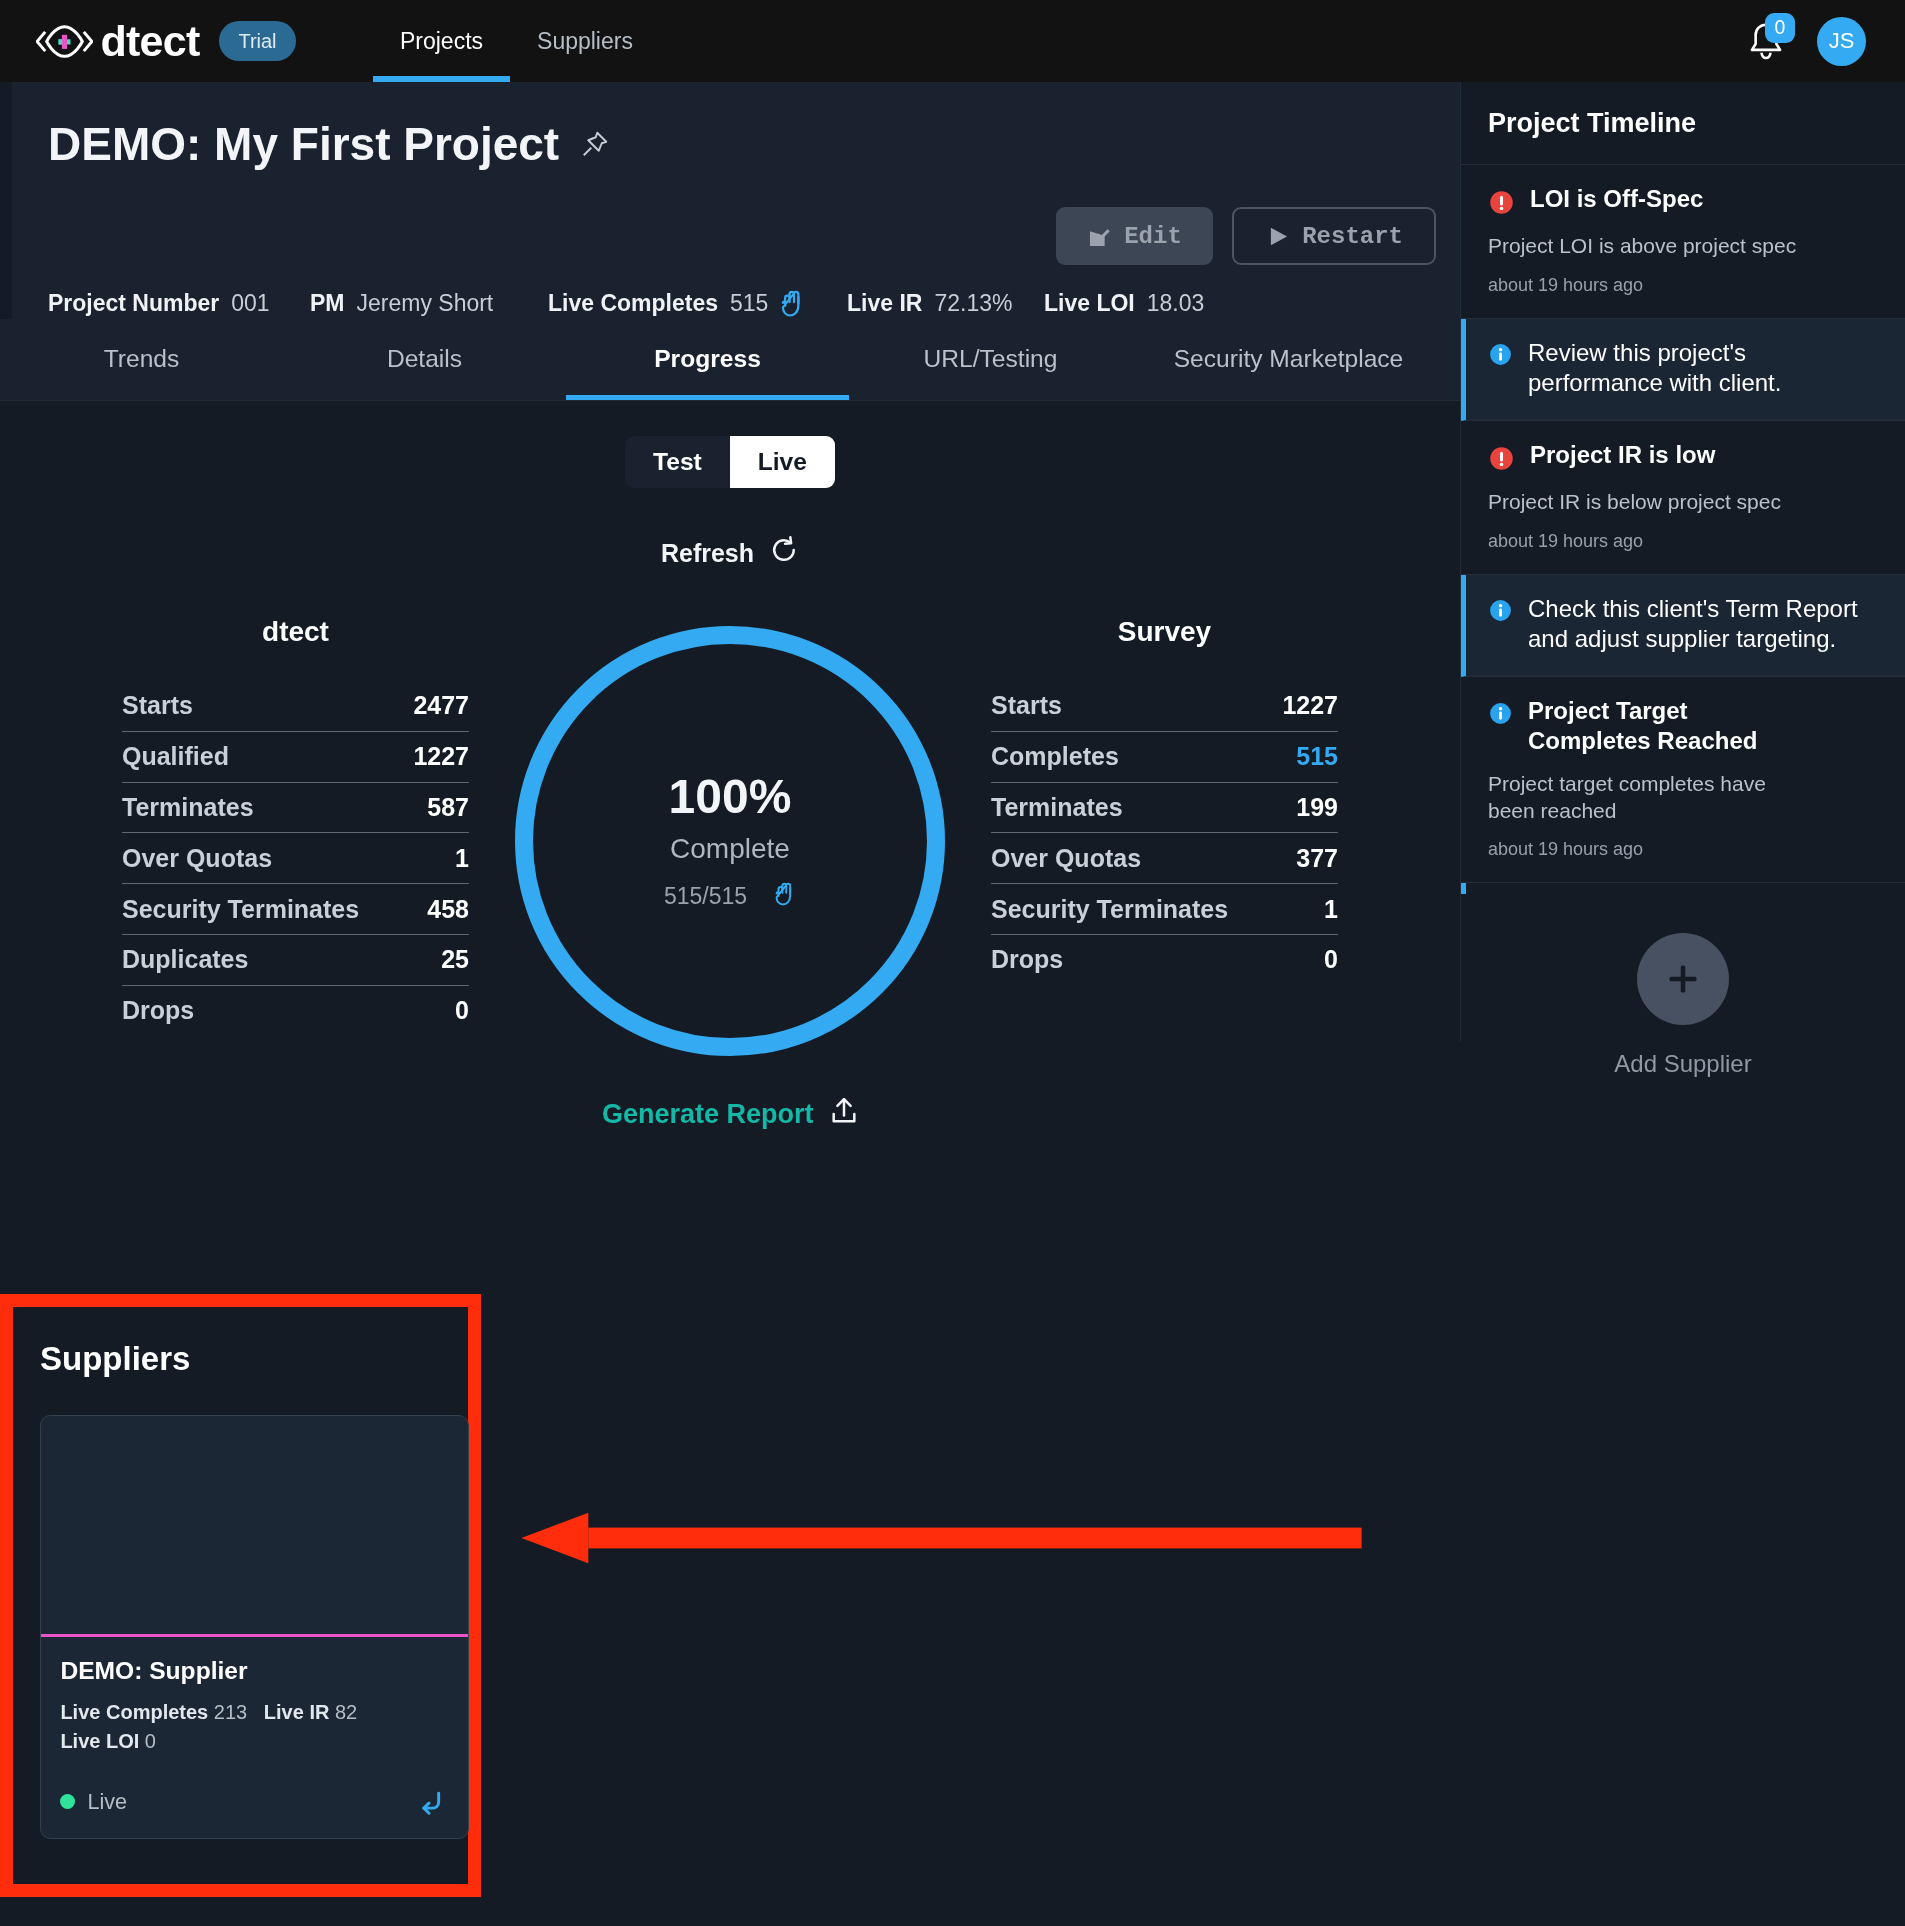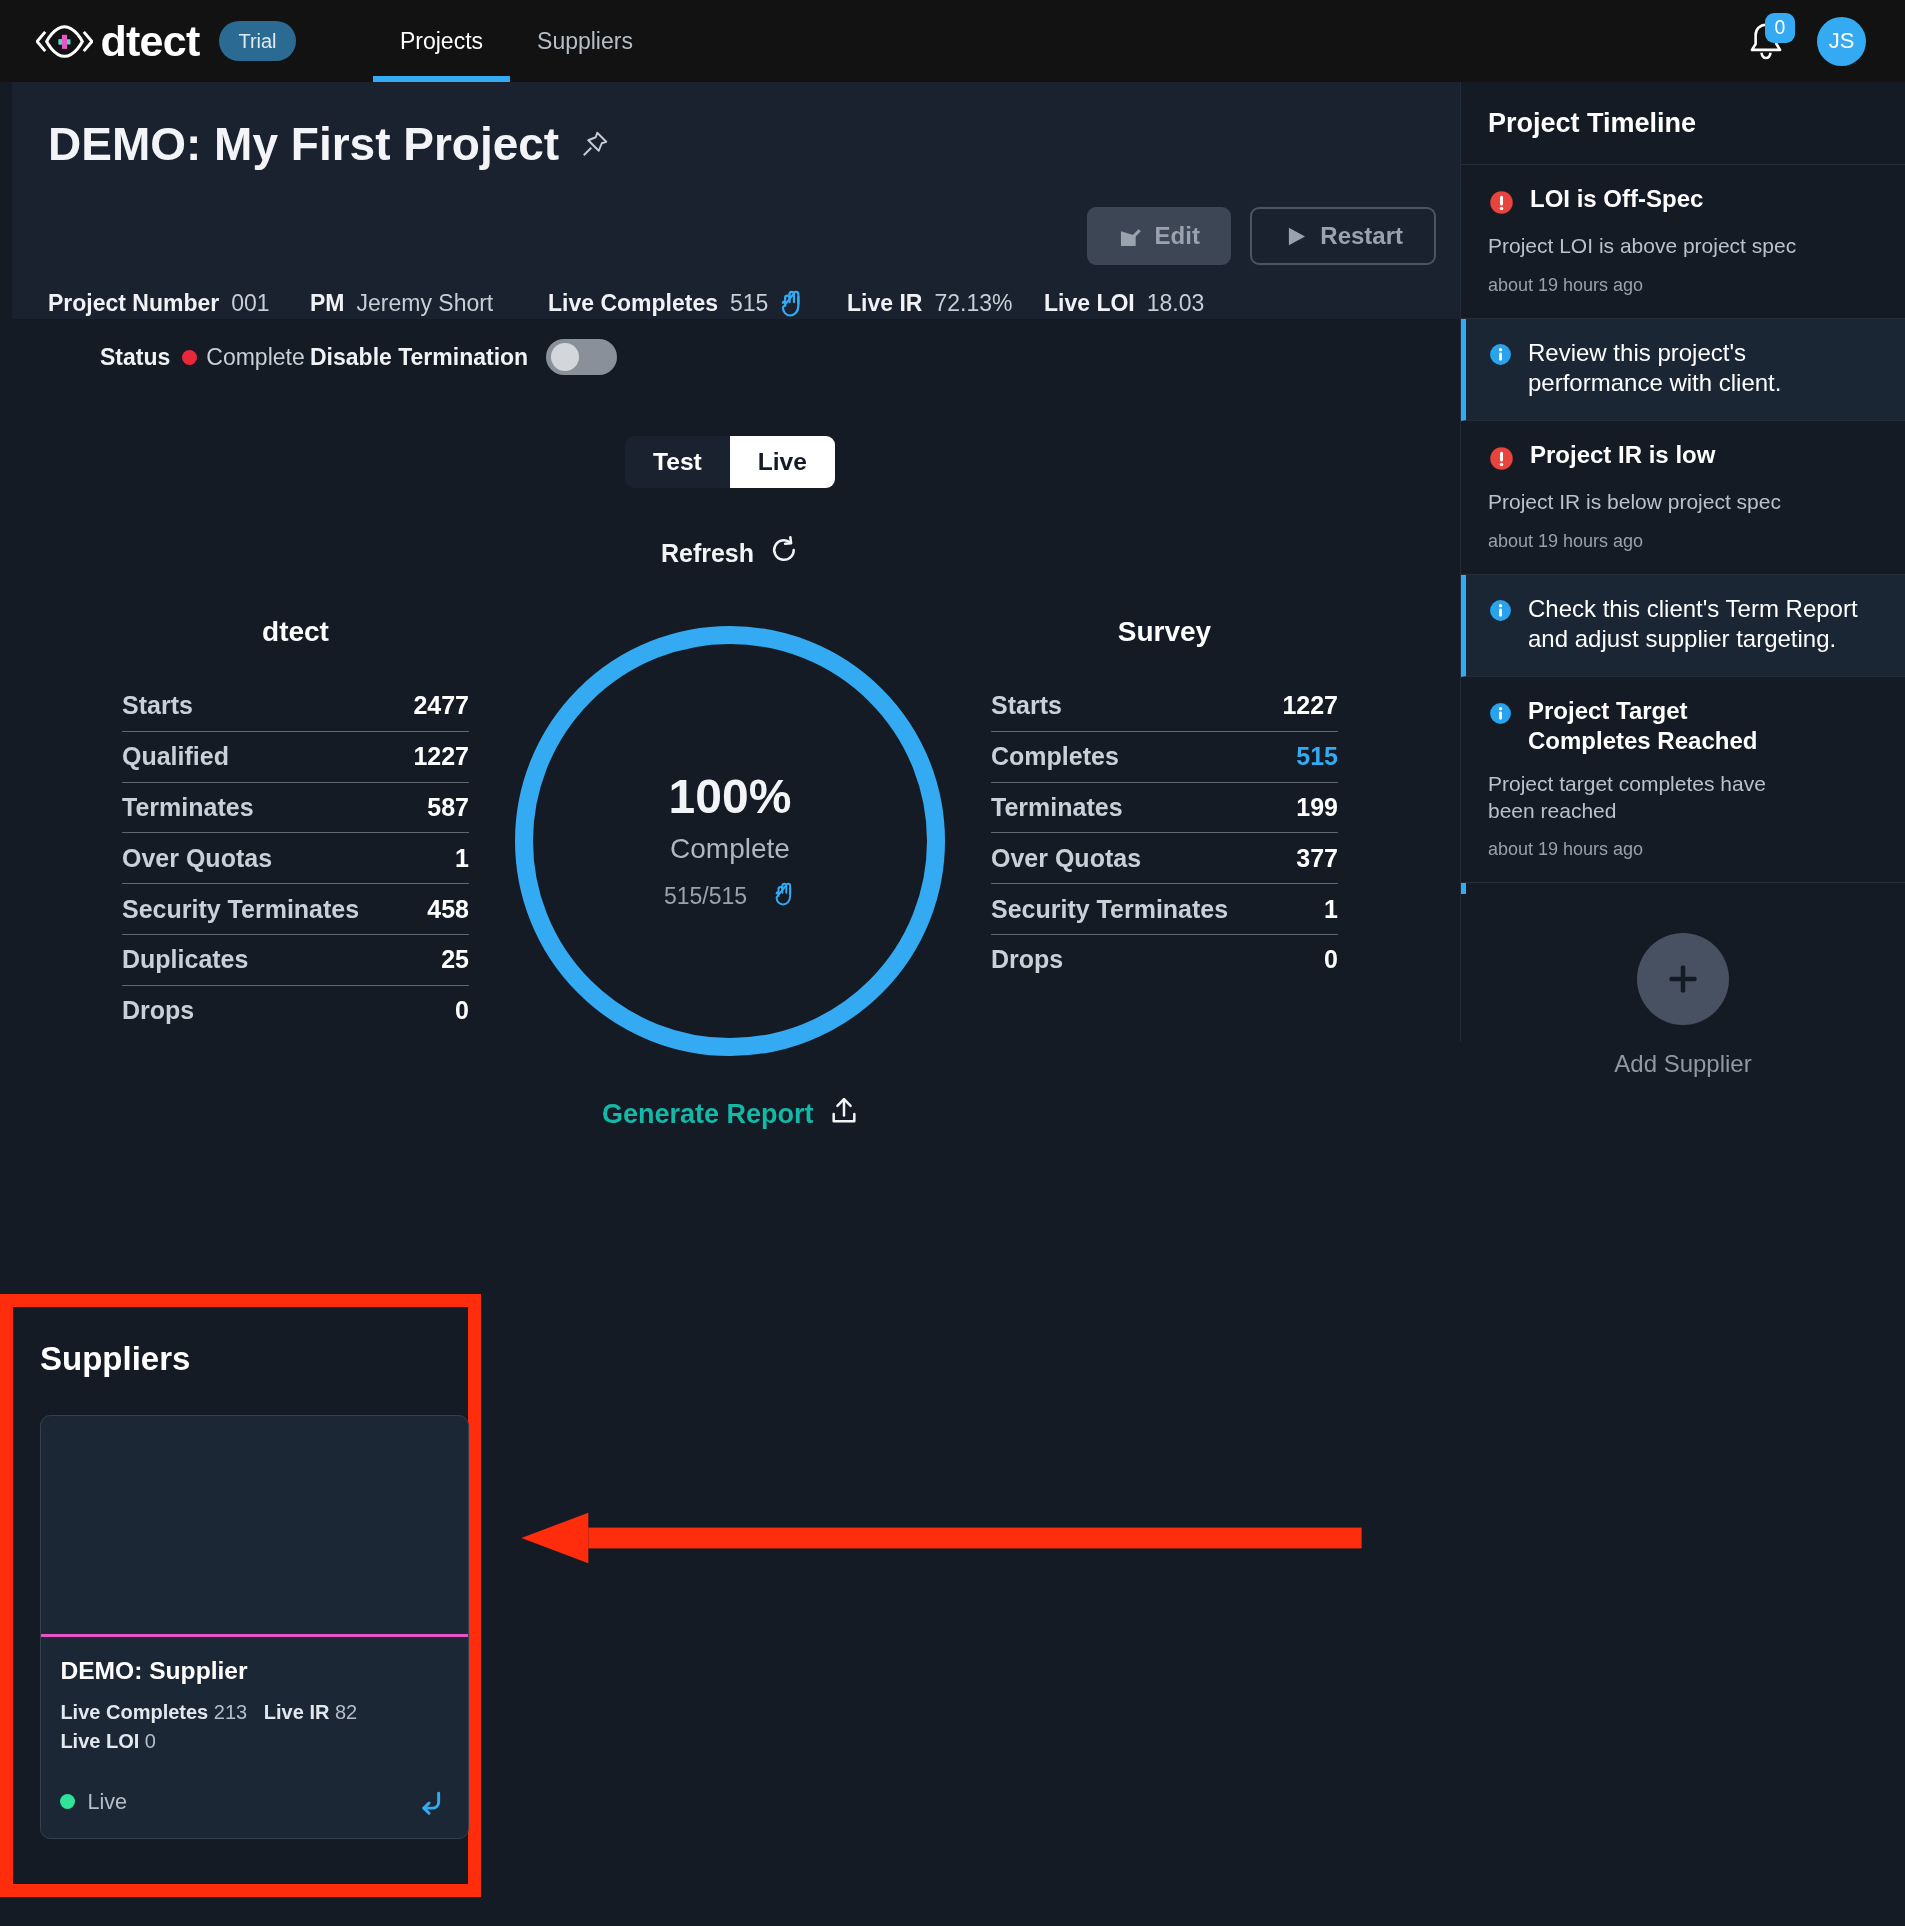--- a/index.html
+++ b/index.html
@@ -59,21 +59,21 @@
     background:#19222e;
   }
   .title-row { display:flex; align-items:center; padding:39px 0 0 36px; }
   .proj-title { font-size:46px; font-weight:700; color:#f2f4f7; line-height:1; }
   .pin-icon { margin-left:21px; width:30px; height:30px; }
   .hdr-buttons {
     position:absolute; right:36px; top:125px; display:flex; gap:19.4px;
   }
   .btn {
     display:flex; align-items:center; gap:12px; border-radius:9px;
-    font-size:24px; font-weight:700; padding:0 31px; height:58px; cursor:pointer;
+    font-size:24px; font-weight:700; padding:0 31px; height:58px; cursor:pointer;font-family:Liberation Mono, monospace;
   }
   .btn-edit { background:#3c4654; color:#9aa3ad; border:none; }
   .btn-restart { background:transparent; color:#9aa3ad; border:2.2px solid #4a5563; }
 
   .meta-rows { position:absolute; top:207px; left:0; width:100%; }
   .meta-row { display:flex; align-items:center; font-size:23px; line-height:1; }
   .meta-row.r1 { padding-left:36px; margin-bottom:4.5px; }
   .meta-row.r2 { padding-left:88px; margin-top:22px; }
   .meta-item { display:flex; align-items:center; }
   .meta-label { font-weight:700; color:#f0f2f5; }
@@ -340,20 +340,37 @@
         <span class="meta-item">
           <span class="meta-label">Disable Termination</span>
           <span class="toggle">
             <span class="knob"></span>
           </span>
         </span>
       </div>
     </div>
   </div>
 
+  <div class="subtabs">
+    <div class="subtab" style="width:283px;">
+      <span>Trends</span>
+    </div>
+    <div class="subtab" style="width:283px;">
+      <span>Details</span>
+    </div>
+    <div class="subtab active" style="width:283px;">
+      <span>Progress</span>
+    </div>
+    <div class="subtab" style="width:283px;">
+      <span>URL/Testing</span>
+    </div>
+    <div class="subtab" style="width:313px;">
+      <span>Security Marketplace</span>
+    </div>
+  </div>
 
   <div class="progress-panel">
 
     <div class="segment">
       <div class="seg-btn off">
         <span>Test</span>
       </div>
       <div class="seg-btn on">
         <span>Live</span>
       </div>

